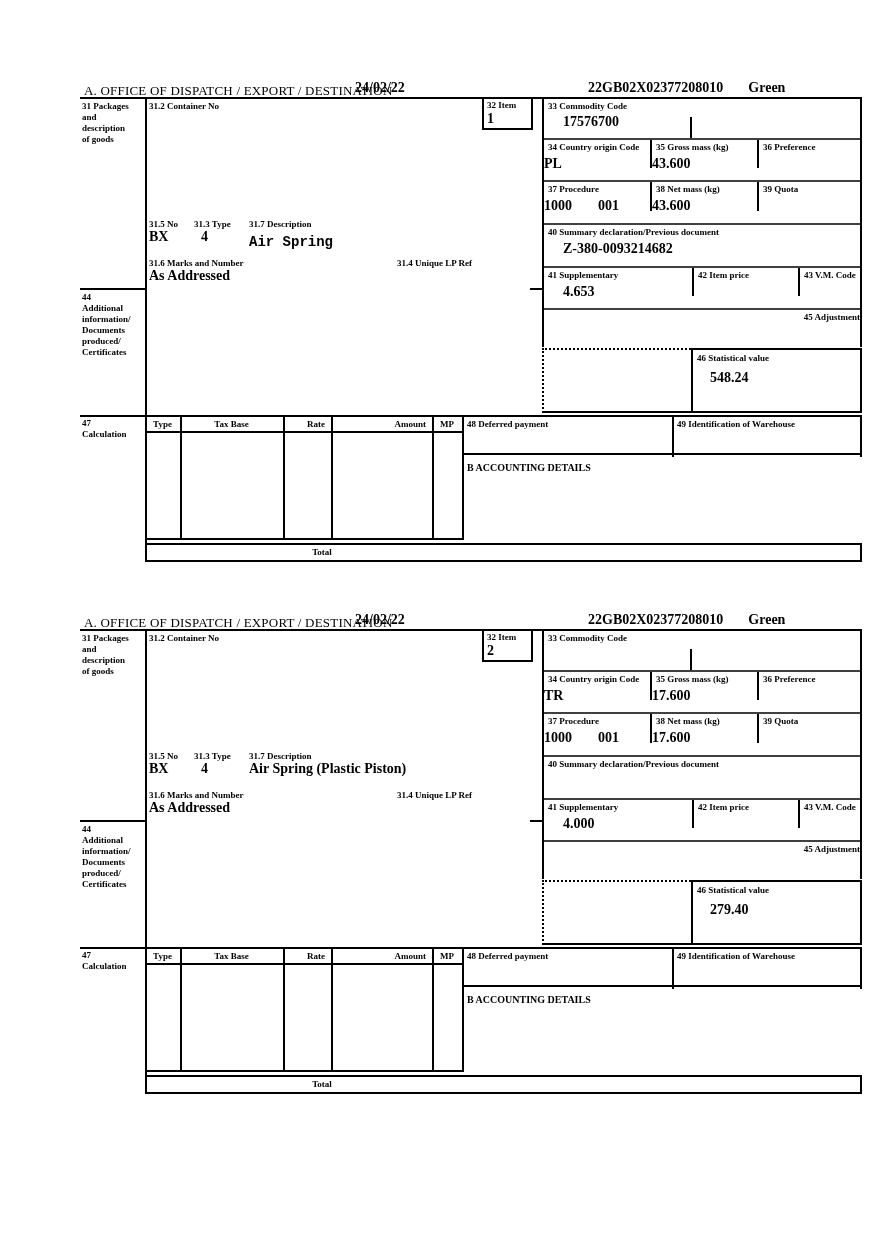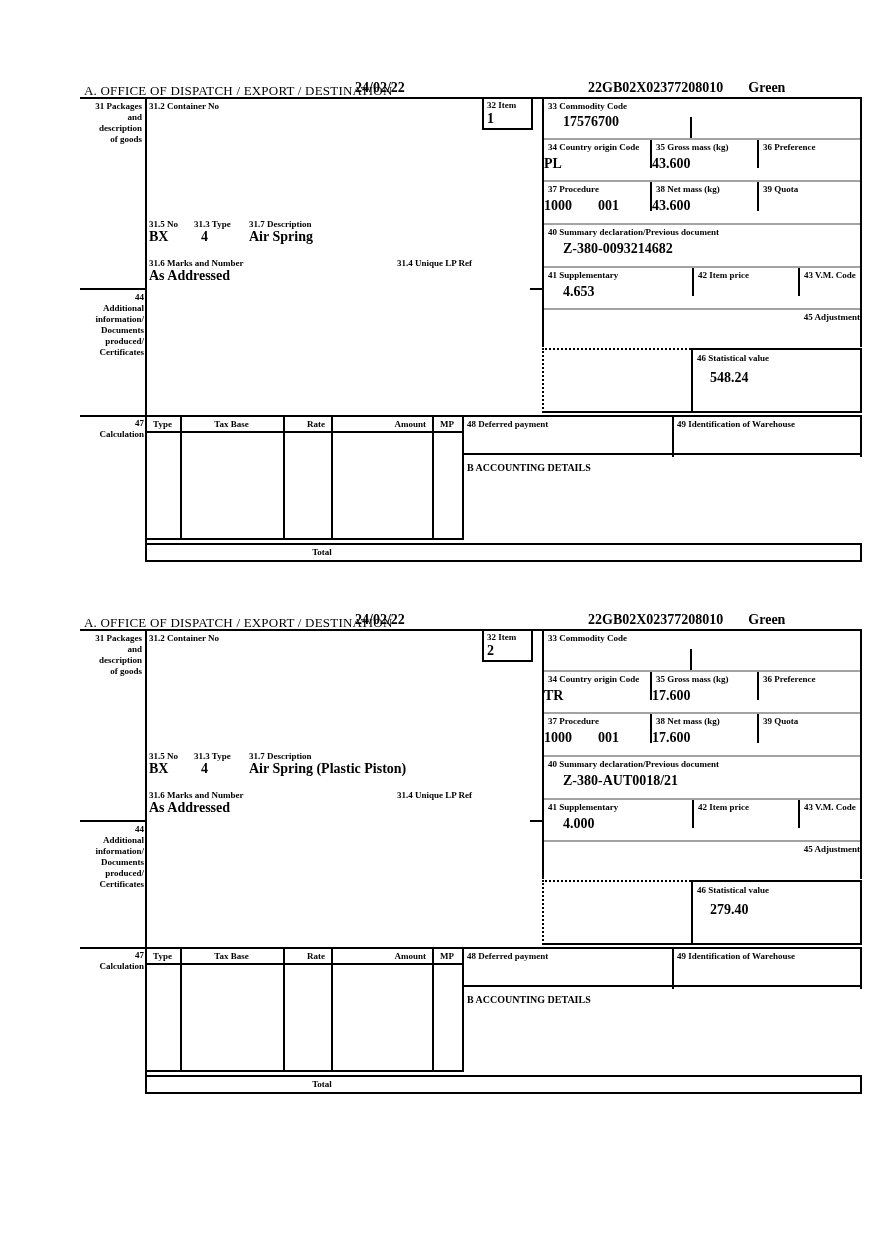--- a/index.html
+++ b/index.html
@@ -4,30 +4,30 @@
 <style>
   html,body{margin:0;padding:0;background:#ffffff;}
   body{width:882px;height:1250px;position:relative;overflow:hidden;
        font-family:"Liberation Serif",serif;color:#000;}
   .copy{position:absolute;left:80px;width:782px;height:482px;}
   .form{position:absolute;inset:0;}
   .abs{position:absolute;}
   .line{position:absolute;background:#000;}
   .lbl{font-size:9px;font-weight:bold;line-height:11px;}
   .val{font-size:14px;font-weight:bold;line-height:15px;}
-  .pre{white-space:pre-line;text-align:right;}
+  .pre{white-space:pre-line;}
   .hdr-title{position:absolute;left:4px;top:1px;font-size:13px;font-weight:normal;letter-spacing:.2px;}
   .hdr-date{position:absolute;left:275px;top:-2px;font-size:14px;font-weight:bold;}
   .hdr-mrn{position:absolute;left:508px;top:-2px;font-size:14px;font-weight:bold;}
   .hdr-mrn .routing{margin-left:25px;}
   .item-box{position:absolute;left:402px;top:17px;width:51px;height:31px;
             border:2px solid #000;border-top:none;box-sizing:border-box;}
   .rb{position:absolute;left:462px;top:17px;width:320px;height:248px;
       border-left:2px solid #000;border-right:2px solid #000;box-sizing:border-box;}
-  .rb-row{position:relative;border-bottom:2px solid #a3a3a3;box-sizing:border-box;}
+  .rb-row{position:relative;border-bottom:2px solid #404040;box-sizing:border-box;}
   .rb-row.noline{border-bottom:none;text-align:right;}
   .cell{position:absolute;top:0;bottom:12px;box-sizing:border-box;}
   .cell.bdr{border-right:2px solid #000;}
   .cell .lbl{padding:2px 0 0 4px;}
   .cell .val{padding:3px 0 0 0;}
   .dotted-box{position:absolute;left:462px;top:266px;width:149px;height:65px;
               border-top:2px dotted #000;border-left:2px dotted #000;box-sizing:border-box;}
   .stat-box{position:absolute;left:611px;top:266px;width:171px;height:65px;
             border:2px solid #000;box-sizing:border-box;}
   .total-box{position:absolute;left:65px;top:461px;width:717px;height:19px;
@@ -71,21 +71,21 @@
     <div class="item-box">
       <div class="lbl" style="padding:1px 0 0 3px;">32 Item</div>
       <div class="val" style="padding:0 0 0 3px;">1</div>
     </div>
 
     <div class="abs lbl" style="left:69px;top:137px;">31.5 No</div>
     <div class="abs lbl" style="left:114px;top:137px;">31.3 Type</div>
     <div class="abs lbl" style="left:169px;top:137px;">31.7 Description</div>
     <div class="abs val" style="left:69px;top:147px;">BX</div>
     <div class="abs val" style="left:121px;top:147px;">4</div>
-    <div class="abs val" style="left:169px;top:147px;">Air Spring</div>
+    <div class="abs val" style="left:169px;top:153px;font-family:Liberation Mono, monospace;">Air Spring</div>
 
     <div class="abs lbl" style="left:69px;top:176px;">31.6 Marks and Number</div>
     <div class="abs lbl" style="left:317px;top:176px;">31.4 Unique LP Ref</div>
     <div class="abs val" style="left:69px;top:186px;">As Addressed</div>
 
     <div class="rb">
       <div class="rb-row" style="height:41px;">
         <div class="lbl" style="padding:2px 0 0 4px;">33 Commodity Code</div>
         <div class="val" style="padding:2px 0 0 19px;">17576700</div>
         <div class="line" style="left:146px;bottom:0;width:2px;height:21px;"></div>
@@ -243,21 +243,20 @@
         <div class="cell bdr" style="left:108px;width:107px;">
           <div class="lbl">38 Net mass (kg)</div>
           <div class="val">17.600</div>
         </div>
         <div class="cell" style="left:215px;right:0;">
           <div class="lbl">39 Quota</div>
         </div>
       </div>
       <div class="rb-row" style="height:43px;">
         <div class="lbl" style="padding:2px 0 0 4px;">40 Summary declaration/Previous document</div>
-        <div class="val" style="padding:3px 0 0 19px;">Z-380-AUT0018/21</div>
       </div>
       <div class="rb-row" style="height:42px;">
         <div class="cell bdr" style="left:0;width:150px;">
           <div class="lbl">41 Supplementary</div>
           <div class="val" style="padding-left:19px;">4.000</div>
         </div>
         <div class="cell bdr" style="left:150px;width:106px;">
           <div class="lbl">42 Item price</div>
         </div>
         <div class="cell" style="left:256px;right:0;">

